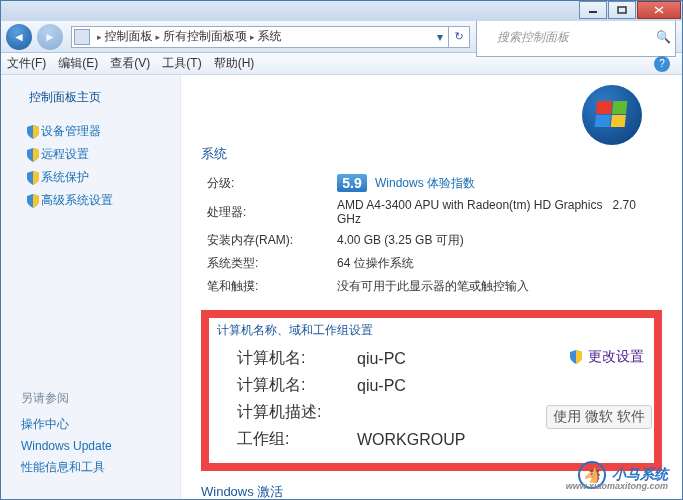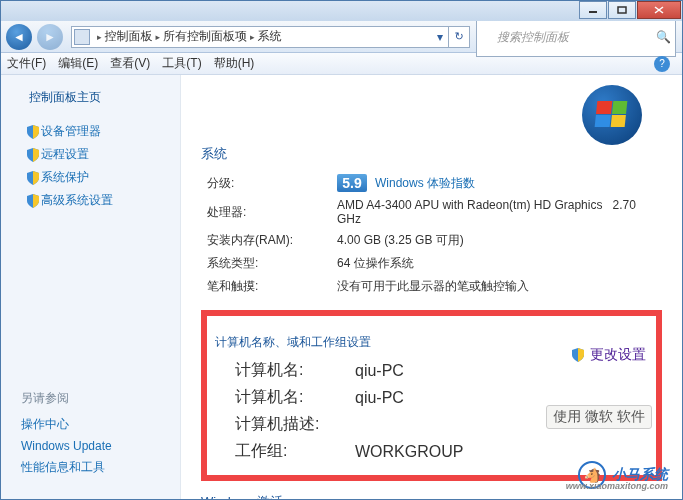--- a/index.html
+++ b/index.html
@@ -45,21 +45,21 @@
 .flag div:nth-child(3){ background:#2f8de4;}
 .flag div:nth-child(4){ background:#f6c62a;}
 .section-title { font-size: 13px; color: #1a5599; margin: 60px 0 8px 0; }
 .info-grid { margin-left: 6px; font-size: 12px; color: #333; }
 .info-row { display: flex; padding: 3px 0; align-items:center; }
 .info-label { width: 130px; color: #333; }
 .info-val { flex: 1; color: #333; }
 .rating { display: inline-flex; align-items:center; }
 .rating .badge { width: 30px; height: 18px; background: linear-gradient(to bottom, #5aa6e2, #2a76c0); color:#fff; font-size:14px; font-weight:bold; display:flex; align-items:center; justify-content:center; border-radius:2px; margin-right:8px;}
 .rating .link { color:#1a6fb5; cursor:pointer;}
-.redbox { border: 6px solid #ef4444; padding: 18px 8px 10px 8px; margin-top: 12px; position:relative;}
+.redbox { border: 8px solid #ef4444; padding: 4px 8px 10px 8px; margin-top: 12px; position:relative;}
 .redbox .section-title2 { font-size: 12px; color: #1a5599; margin-bottom: 6px;}
 .redbox .info-row .info-label { width: 120px; margin-left: 20px;}
 .change-set { position:absolute; right: 10px; top: 30px; display:flex; align-items:center; color:#4c1d95; font-size:14px; cursor:pointer;}
 .change-set .shield-svg{ margin-right:4px;}
 .activation { margin-top: 12px;}
 .activation .section-title2 { font-size: 13px; color:#1a5599; margin-bottom:6px;}
 .genuine { position:absolute; bottom: 70px; right: 30px; font-size:14px; color:#555; border:1px solid #ccc; padding:2px 6px; border-radius:3px; background:#f5f5f3;}
 .watermark { position: absolute; bottom: 10px; right: 14px; display:flex; align-items:center; font-size:14px; color:#2a72c6; font-style:italic; font-weight:bold;}
 .watermark .horse { width:28px; height:28px; border:2px solid #2a72c6; border-radius:50%; margin-right:6px; display:flex; align-items:center; justify-content:center; font-size:14px;}
 .watermark .url { font-size:9px; color:#888; position:absolute; bottom:-2px; right:0;}

